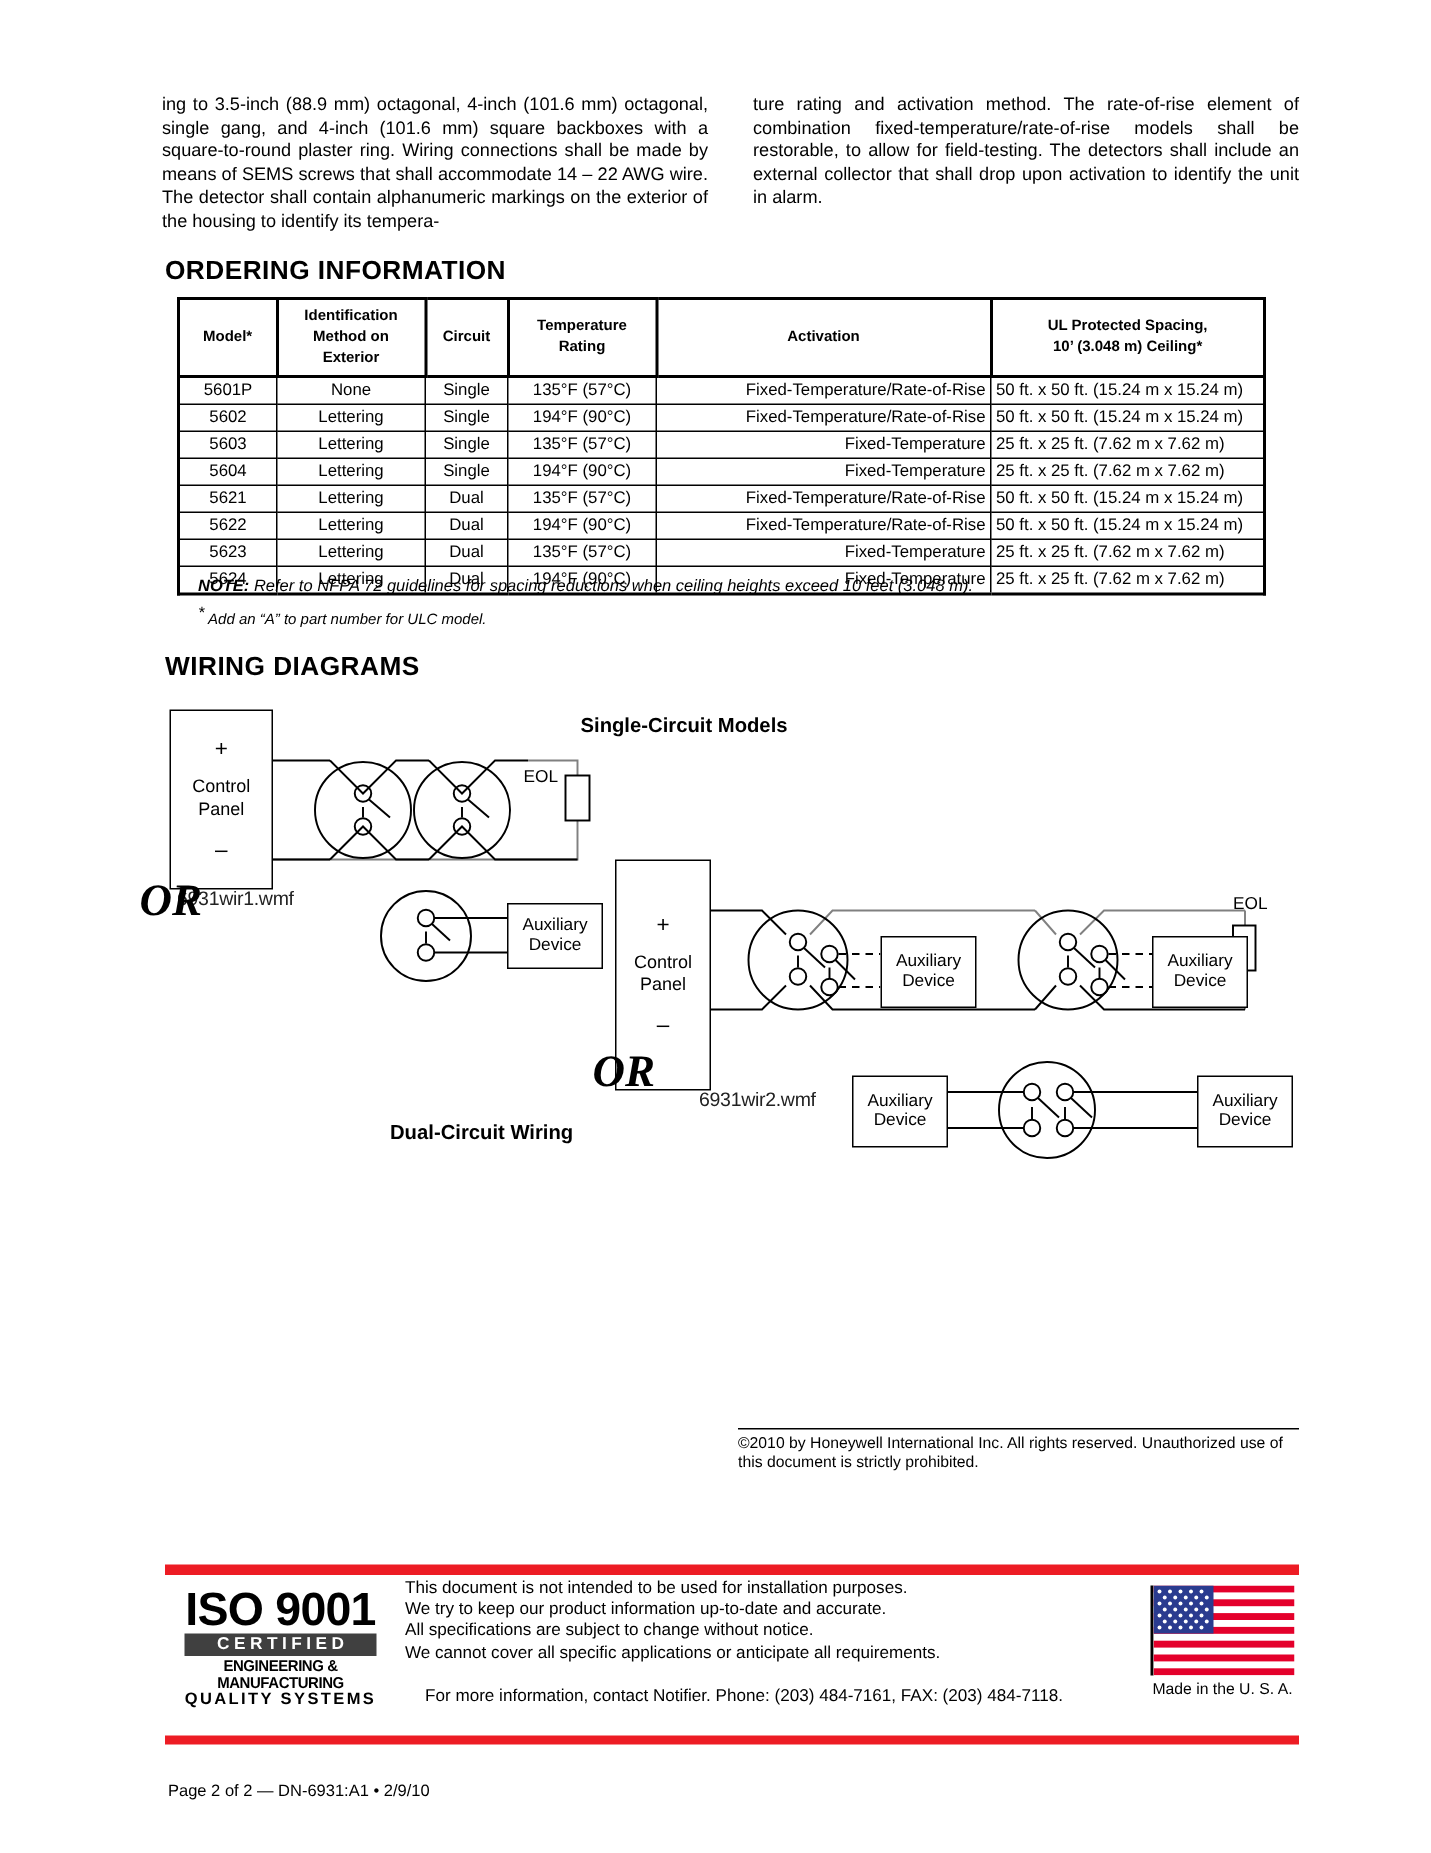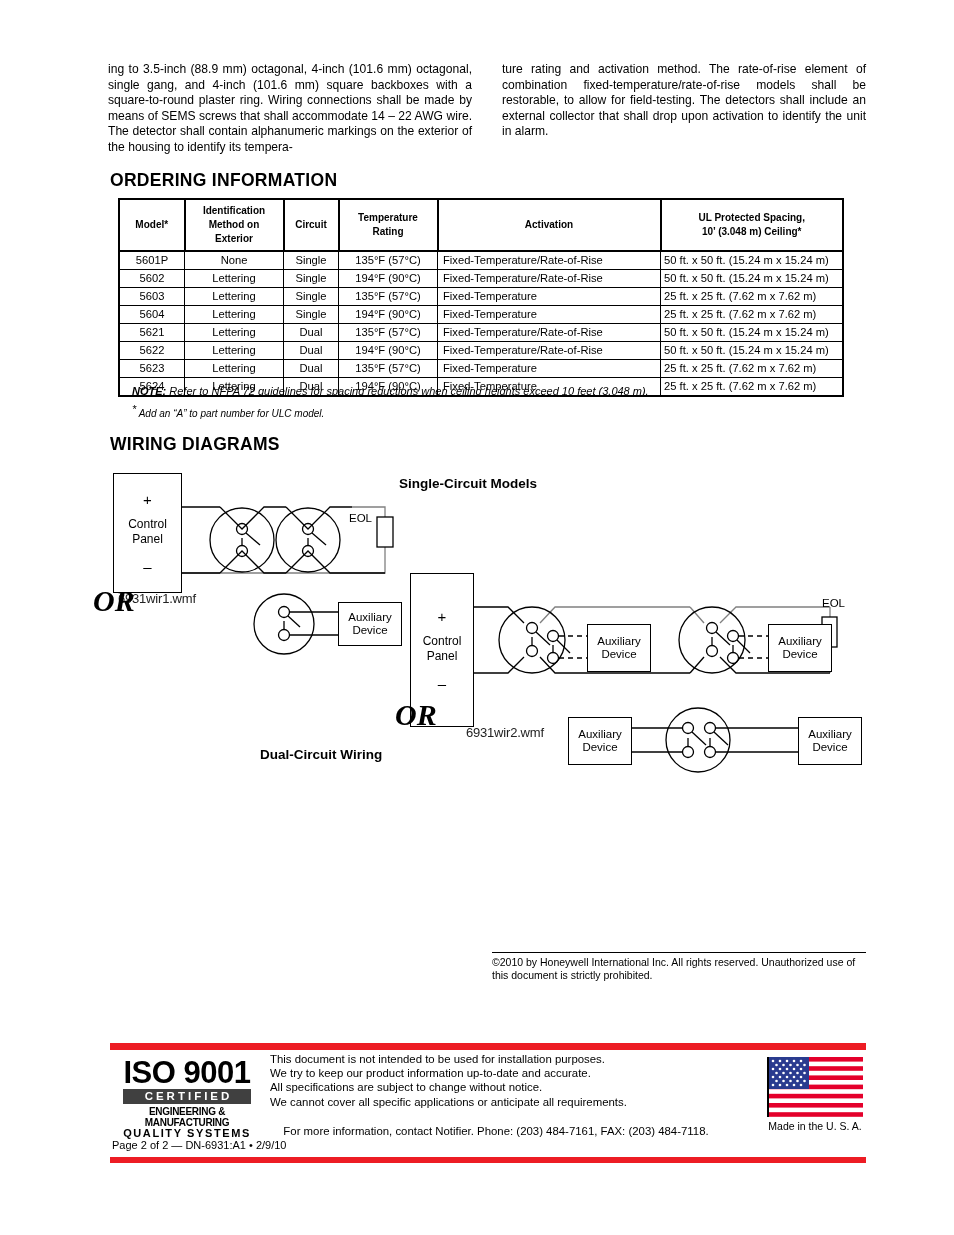--- a/index.html
+++ b/index.html
@@ -68,21 +68,21 @@
     padding: 4px 2px;
     border-width: 2px;
   }
   .order-table tbody td { height: 15px; line-height: 13px; }
   .order-table tbody tr:first-child td { border-top: 2px solid #000; }
   .order-table tbody tr:last-child td { border-bottom: 2px solid #000; }
   .order-table td.c-model   { width: 58px;  text-align: center; }
   .order-table td.c-ident   { width: 92px;  text-align: center; }
   .order-table td.c-circuit { width: 48px;  text-align: center; }
   .order-table td.c-temp    { width: 92px;  text-align: center; }
-  .order-table td.c-act     { width: 214px; text-align: left; padding-left: 5px; }
+  .order-table td.c-act     { width: 214px; text-align: right; padding-left: 5px; }
   .order-table td.c-spacing { text-align: left; padding-left: 3px; }
   .order-table th.h-model   { width: 58px; }
   .order-table th.h-ident   { width: 92px; }
   .order-table th.h-circuit { width: 48px; }
   .order-table th.h-temp    { width: 92px; }
   .order-table th.h-act     { width: 214px; }
   .order-table .left-edge   { border-left: 2px solid #000; }
   .order-table .right-edge  { border-right: 2px solid #000; }
 
   
@@ -102,21 +102,21 @@
     left: 100px;
     top: 455px;
     width: 780px;
     height: 340px;
   }
   .diagram-title {
     position: absolute;
     font-weight: bold;
     font-size: 13.5px;
   }
-  #title-single { left: 299px; top: 21px; }
+  #title-single { left: 287px; top: 21px; }
   #title-dual   { left: 160px; top: 292px; }
   .wmf-label {
     position: absolute;
     font-size: 13px;
     color: #222;
     letter-spacing: -0.2px;
   }
   #wmf-1 { left: 18px; top: 136px; }
   #wmf-2 { left: 318px; top: 270px; margin-left: 48px; }
   .or-text {
@@ -273,21 +273,21 @@
   #flag-block .made-in {
     font-size: 10.5px;
     margin-top: 3px;
     display: block;
   }
 
   
   #page-footer {
     position: absolute;
     left: 112px;
-    top: 1139px;
+    top: 1188px;
     font-size: 11px;
   }
 </style>
 </head>
 <body>
 
 <div class="body-cols">
   <div class="body-col">
     <p>ing to 3.5-inch (88.9 mm) octagonal, 4-inch (101.6 mm) octagonal, single gang, and 4-inch (101.6 mm) square backboxes with a square-to-round plaster ring. Wiring connections shall be made by means of SEMS screws that shall accommodate 14 – 22 AWG wire. The detector shall contain alphanumeric markings on the exterior of the housing to identify its tempera-</p>
   </div>

